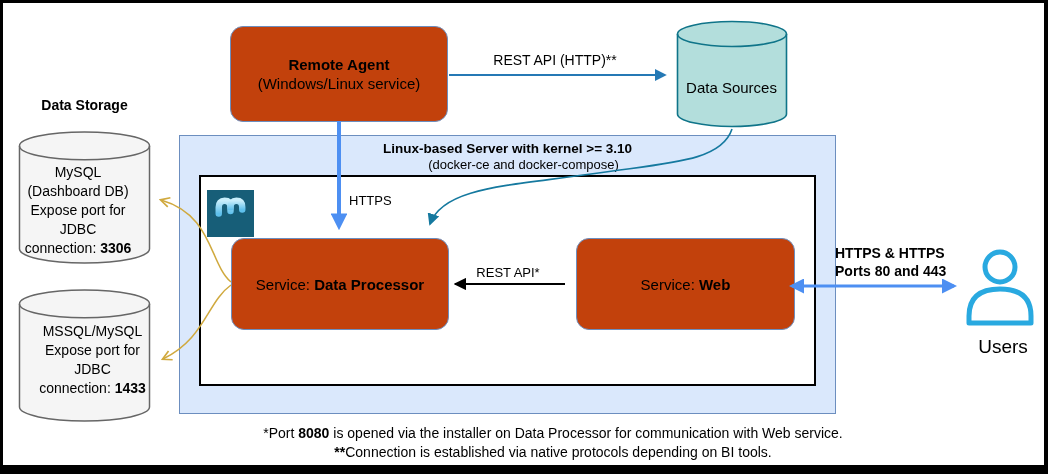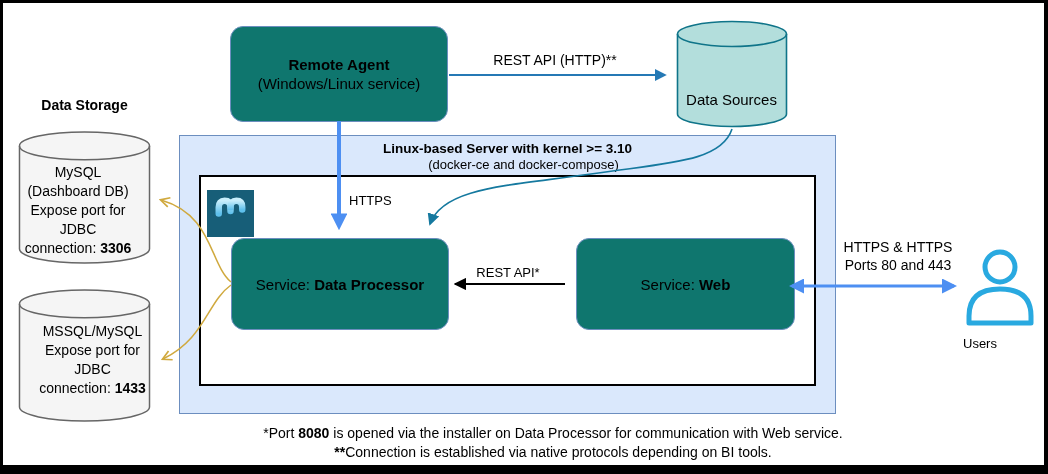--- a/index.html
+++ b/index.html
@@ -4,21 +4,21 @@
 <style>
   html,body{margin:0;padding:0;background:#fff;}
   .canvas{
     position:relative; width:1048px; height:474px; box-sizing:border-box;
     border-style:solid; border-color:#000; border-width:3px 4px 9px 3px;
     background:#fff; font-family:"Liberation Sans", sans-serif; color:#000;
     overflow:hidden;
   }
   .abs{position:absolute;}
   .bluebox{
-    position:absolute; background:#0f766e; border:1px solid #6c8ebf;
+    position:absolute; background:#c2410c; border:1px solid #6c8ebf;
     border-radius:13px; display:flex; flex-direction:column; align-items:center;
     justify-content:center; text-align:center; font-size:15px; line-height:19px;
   }
   .server{
     position:absolute; left:176px; top:132px; width:657px; height:279px;
     background:#dae8fc; border:1px solid #6c8ebf; box-sizing:border-box;
   }
   .server-title{position:absolute; left:0; right:0; top:5px; text-align:center;}
   .server-title .t{font-size:13.5px; font-weight:bold; line-height:16px;}
   .server-title .s{font-size:13px; line-height:15px;padding-left:32px;}
@@ -29,24 +29,24 @@
   .cyl-label{position:absolute; text-align:center; font-size:14px; line-height:19px;}
   .lbl{position:absolute; font-size:14px;}
   .center{text-align:center;}
   .bold{font-weight:bold;}
   .overlay{position:absolute; left:0; top:0; pointer-events:none;}
   .footnotes{
     position:absolute; left:0; top:421px; width:1016px; text-align:center;
     font-size:14px; line-height:18.5px;padding-left:42px;
   }
   .ports-label{
-    position:absolute; left:832px; top:236px; width:126px; text-align:center;
-    font-size:14px; font-weight:normal; line-height:17.5px;
+    position:absolute; left:832px; top:242px; width:126px; 
+    font-size:14px; font-weight:bold; line-height:17.5px;
   }
-  .users-label{position:absolute; left:960px; top:333px; width:80px; text-align:left; font-size:13px;}
+  .users-label{position:absolute; left:960px; top:333px; width:80px; text-align:center; font-size:19px;}
   .storage-heading{position:absolute; left:15px; top:94px; width:133px; text-align:center; font-size:14px; font-weight:bold;}
 </style>
 </head>
 <body>
 
 <div class="canvas">
 
   <div class="server">
     <div class="server-title">
       <div class="t">Linux-based Server with kernel &gt;= 3.10</div>
@@ -75,21 +75,21 @@
 
   <div class="bluebox" style="left:227px; top:23px; width:216px; height:94px;">
     <div class="bold">Remote Agent</div>
     <div>(Windows/Linux service)</div>
   </div>
 
   <svg class="abs" style="left:673px; top:17px;" width="112" height="108" viewBox="0 0 112 108">
     <path d="M 1.5 14 A 54.5 12.5 0 0 1 110.5 14 V 94 A 54.5 12.5 0 0 1 1.5 94 Z" fill="#b3dedc" stroke="#0f7489" stroke-width="1.6"></path>
     <path d="M 1.5 14 A 54.5 12.5 0 0 0 110.5 14" fill="none" stroke="#0f7489" stroke-width="1.6"></path>
   </svg>
-  <div class="lbl center" style="left:673px; top:88px; width:111px; font-size:15px;">Data Sources</div>
+  <div class="lbl center" style="left:673px; top:76px; width:111px; font-size:15px;">Data Sources</div>
 
   <div class="storage-heading">Data Storage</div>
 
   <svg class="abs" style="left:15px; top:127px;" width="133" height="135" viewBox="0 0 134 136">
     <path d="M 1.5 16 A 65.5 14 0 0 1 132.5 16 V 120 A 65.5 14 0 0 1 1.5 120 Z" fill="#f5f5f5" stroke="#666" stroke-width="1.5"></path>
     <path d="M 1.5 16 A 65.5 14 0 0 0 132.5 16" fill="none" stroke="#666" stroke-width="1.5"></path>
   </svg>
   <div class="cyl-label" style="left:15px; top:160px; width:120px;">
     <div>MySQL</div>
     <div>(Dashboard DB)</div>

